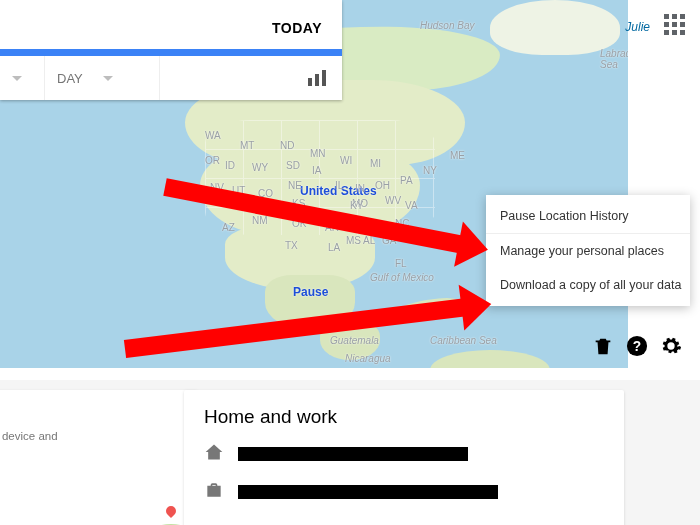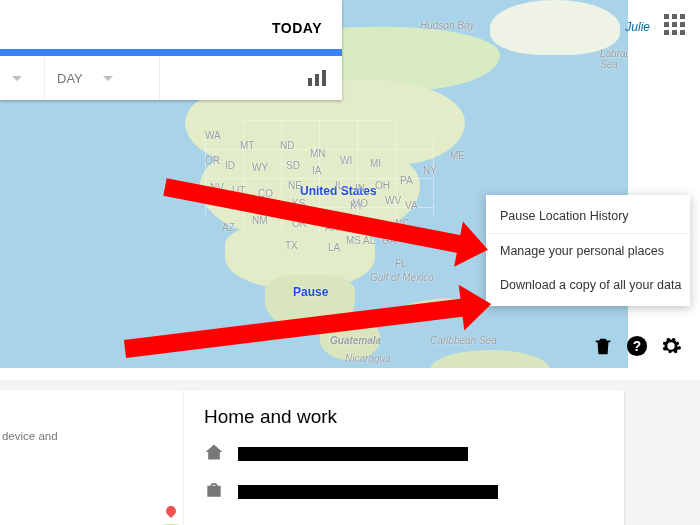--- a/index.html
+++ b/index.html
@@ -195,21 +195,21 @@
     <div class="landmass mex"></div>
     <div class="landmass cam"></div>
     <div class="landmass cub"></div>
     <div class="landmass samtip"></div>
     <div class="state-lines"></div>
 
     <span class="maplabel" style="left:420px;top:20px;">Hudson Bay</span>
     <span class="maplabel bold-lbl" style="left:300px;top:184px;font-size:12px;">United States</span>
     <span class="maplabel bold-lbl" style="left:293px;top:285px;font-size:12px;">Pause</span>
     <span class="maplabel" style="left:370px;top:272px;">Gulf of Mexico</span>
-    <span class="maplabel" style="left:330px;top:335px;font-weight:bold;">Guatemala</span>
+    <span class="maplabel" style="left:330px;top:335px;">Guatemala</span>
     <span class="maplabel" style="left:345px;top:353px;">Nicaragua</span>
     <span class="maplabel" style="left:430px;top:335px;">Caribbean Sea</span>
     <span class="maplabel" style="left:600px;top:48px;">Labrador Sea</span>
 
     <span class="maplabel" style="left:205px;top:130px;font-style:normal;">WA</span>
     <span class="maplabel" style="left:240px;top:140px;font-style:normal;">MT</span>
     <span class="maplabel" style="left:280px;top:140px;font-style:normal;">ND</span>
     <span class="maplabel" style="left:310px;top:148px;font-style:normal;">MN</span>
     <span class="maplabel" style="left:205px;top:155px;font-style:normal;">OR</span>
     <span class="maplabel" style="left:225px;top:160px;font-style:normal;">ID</span>

